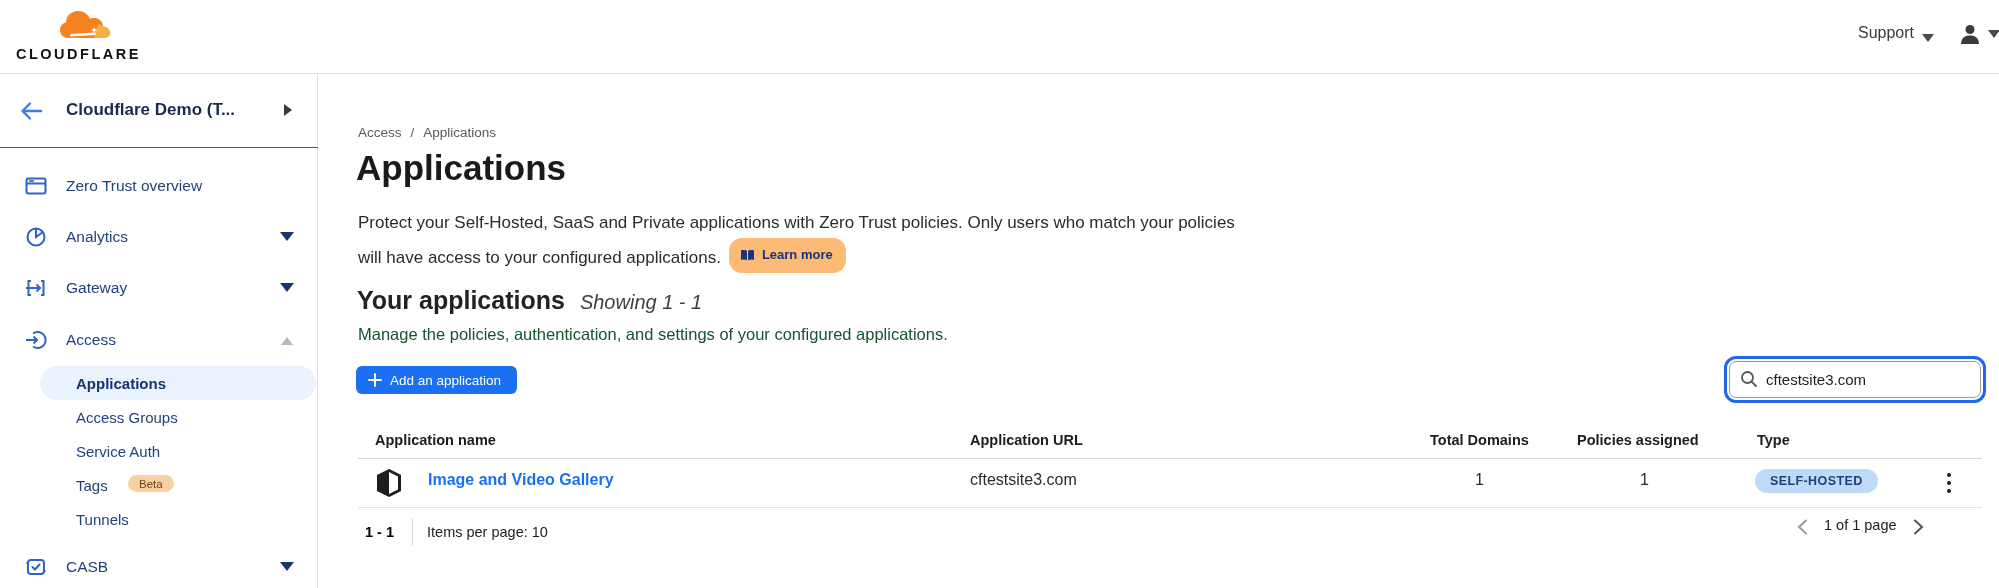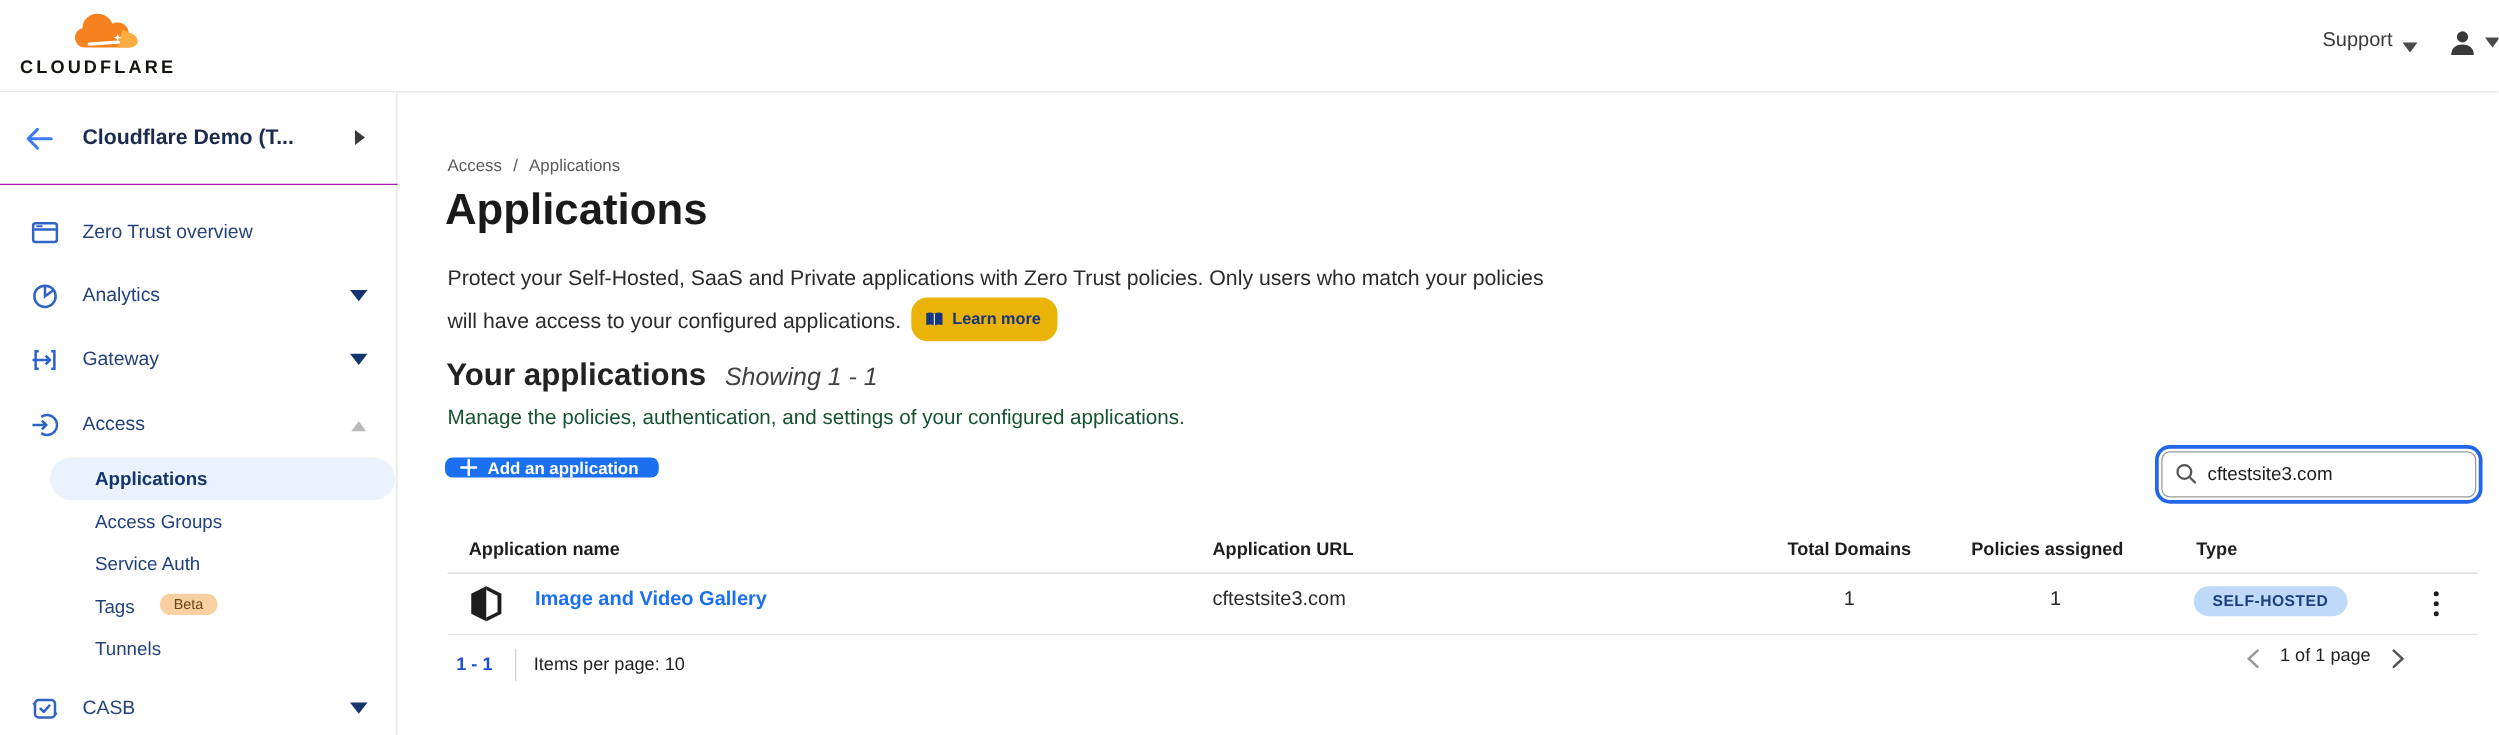--- a/index.html
+++ b/index.html
@@ -34,47 +34,47 @@
   .sub-active { background:#e9f2fd; border-radius:20px; left:40px; width:276px; }
   .sub-active .sub-label { left:36px; font-weight:bold; color:#16346d; }
   .beta-badge { position:absolute; left:128px; top:7px; background:#f8d0a1; color:#6b4516; font-size:11.5px; padding:2.5px 11px; border-radius:11px; }
 
   
   .main { position:absolute; left:318px; top:74px; width:1681px; height:514px; }
   .breadcrumb { position:absolute; left:40px; top:51px; font-size:13.5px; color:#595959; display:flex; gap:9px; }
   .crumb { cursor:pointer; }
   .page-title { position:absolute; left:38px; top:74px; font-size:35px; font-weight:bold; color:#1a1a1a; }
   .intro { position:absolute; left:40px; top:134px; width:880px; font-size:17px; line-height:30px; color:#2b2b2b; }
-  .learnmore { display:inline-flex; align-items:center; gap:7px; background:#eab308; border-radius:13px; padding:2px 13px 3px 11px; margin-left:8px; cursor:pointer; vertical-align:1px; }
+  .learnmore { display:inline-flex; align-items:center; gap:7px; background:#fdba74; border-radius:13px; padding:2px 13px 3px 11px; margin-left:8px; cursor:pointer; vertical-align:1px; }
   .learnmore span { font-size:13px; font-weight:bold; color:#16357c; }
   .section-row { position:absolute; left:39px; top:212px; display:flex; align-items:baseline; gap:15px; }
   .section-title { font-size:25px; font-weight:bold; color:#222; }
   .showing { font-size:20px; font-style:italic; color:#404040; }
   .section-desc { position:absolute; left:40px; top:251px; font-size:16.5px; color:#14532d; }
 
-  .add-btn { position:absolute; left:38px; top:292px; height:16px; padding:0 16px 0 12px; background:#1b6ff1; border:none; border-radius:6px; color:#fff; font-size:13.5px; font-weight:bold; font-family:"Liberation Sans", sans-serif; display:flex; align-items:center; gap:8px; cursor:pointer; }
+  .add-btn { position:absolute; left:38px; top:292px; height:28px; padding:0 16px 0 12px; background:#1b6ff1; border:none; border-radius:6px; color:#fff; font-size:13.5px; font-weight:normal; font-family:"Liberation Sans", sans-serif; display:flex; align-items:center; gap:8px; cursor:pointer; }
   .search-wrap { position:absolute; left:1411px; top:287px; width:252px; height:37px; }
   .search-input { width:252px; height:37px; border:1px solid #9a9a9a; border-radius:7px; padding:0 10px 0 36px; font-size:15px; color:#1d1d1d; font-family:"Liberation Sans", sans-serif; outline:none; box-shadow:0 0 0 2px #ffffff, 0 0 0 5px #2166e8; }
   .search-icon { position:absolute; left:11px; top:9px; }
 
   
   .table { position:absolute; left:40px; top:356px; width:1624px; }
   .thead { position:relative; height:29px; border-bottom:1px solid #d6d6d6; }
   .th { position:absolute; top:2px; font-size:14.5px; font-weight:bold; color:#1d1d1d; white-space:nowrap; }
   .trow { position:relative; height:49px; border-bottom:1px solid #e3e3e3; }
   .td { position:absolute; top:12px; font-size:16px; color:#2b2b2b; white-space:nowrap; }
   .app-icon { position:absolute; left:17px; top:9px; }
   .app-link { color:#1b6ff1; font-weight:bold; cursor:pointer; }
   .type-badge { position:absolute; left:1397px; top:10px; background:#bfdaf8; color:#1d3f7e; font-size:12.5px; font-weight:bold; letter-spacing:0.4px; padding:5px 15px; border-radius:14px; }
   .kebab { position:absolute; left:1578px; top:10px; width:26px; height:28px; display:flex; flex-direction:column; align-items:center; justify-content:center; gap:4px; cursor:pointer; background:none; border:none; }
   .kebab i { width:4px; height:4px; background:#1d1d1d; border-radius:50%; }
 
   
   .pager-left { position:absolute; left:47px; top:445px; display:flex; align-items:center; }
-  .pager-range { font-size:14.5px; font-weight:bold; color:#1d4ed8; }
+  .pager-range { font-size:14.5px; font-weight:bold; color:#000000; }
   .pager-sep { width:1px; height:26px; background:#cfcfcf; margin:0 14px 0 18px; }
   .pager-items { font-size:14.5px; color:#1d1d1d; }
   .pager-right { position:absolute; left:1476px; top:443px; display:flex; align-items:flex-start; gap:14px; }
   .pager-page { font-size:14.5px; color:#222; }
   .chev { background:none; border:none; cursor:pointer; padding:2px; }
 </style>
 </head>
 <body>
 
 <div class="page">

